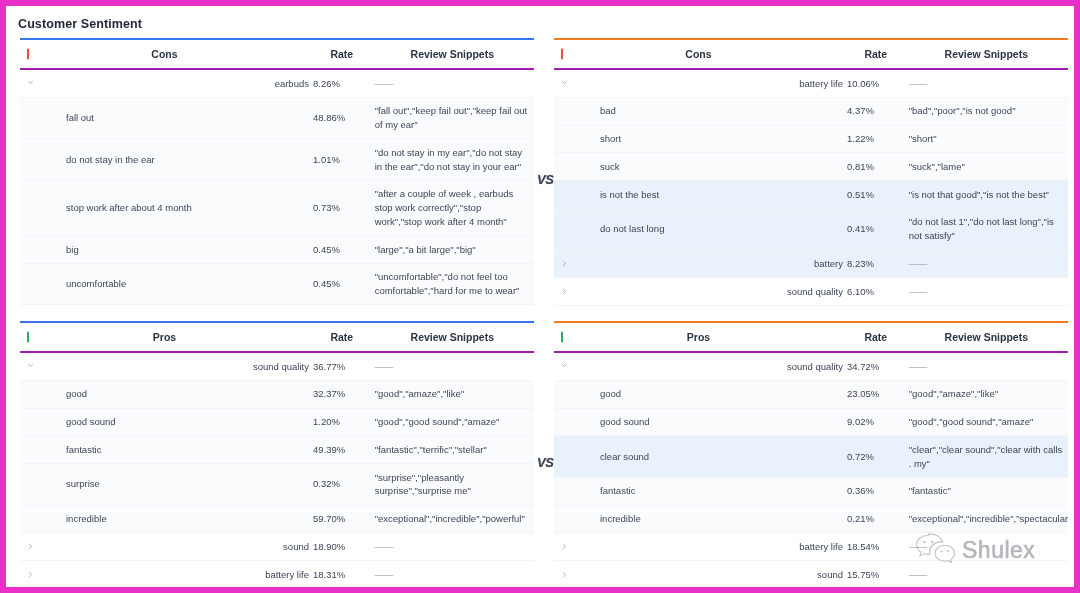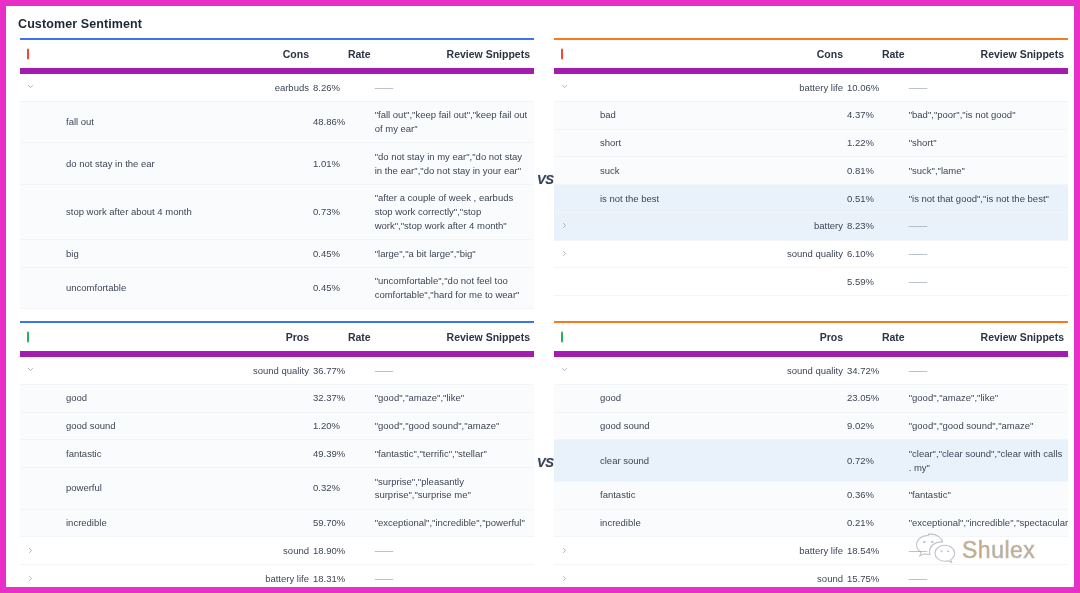--- a/index.html
+++ b/index.html
@@ -66,26 +66,26 @@
     width: 100%;
     border-collapse: collapse;
     table-layout: fixed;
   }
 
   table.sent col.c-name { width: 57%; }
   table.sent col.c-rate { width: 12%; }
   table.sent col.c-snip { width: 31%; }
 
   table.sent thead th {
-    text-align: right;
+    text-align: center;
     font-size: 10.5px;
     font-weight: 700;
     color: #2b3445;
     padding: 8px 4px 8px 0;
-    border-bottom: 6px solid #a21caf;
+    border-bottom: 2px solid #a21caf;
     vertical-align: middle;
     white-space: nowrap;
     margin-left: 31px;
   }
 
   th.th-name { padding-left: 14px; position: relative; }
   th.th-name .accent {
     position: absolute;
     left: 7px;
     top: 50%;
@@ -146,21 +146,21 @@
     left: 908px;
     top: 527px;
     display: flex;
     align-items: center;
     gap: 6px;
     opacity: .55;
     pointer-events: none;
   }
   #watermark .wm-text {
     font-size: 23px;
-    color: #a16207;
+    color: #737373;
     font-weight: 400;
     letter-spacing: .5px;
     -webkit-text-stroke: .7px #8d93a0;
     text-shadow: 0 0 0 #8d93a0;
   }
 </style>
 </head>
 <body>
 
 <div id="frame">
@@ -264,20 +264,25 @@
             <tr class="lvl1">
               <td class="td-name"><span>suck</span></td>
               <td class="td-rate">0.81%</td>
               <td class="td-snip">"suck","lame"</td>
             </tr>
             <tr class="lvl1 hl">
               <td class="td-name"><span>is not the best</span></td>
               <td class="td-rate">0.51%</td>
               <td class="td-snip">"is not that good","is not the best"</td>
             </tr>
+            <tr class="lvl1 hl">
+              <td class="td-name"><span>do not last long</span></td>
+              <td class="td-rate">0.41%</td>
+              <td class="td-snip">"do not last 1","do not last long","is not satisfy"</td>
+            </tr>
             <tr class="lvl0 hl">
               <td class="td-name"><span class="chev">
                   <svg viewBox="0 0 10 10">
                     <path d="M3.5 2 L6.5 5 L3.5 8" fill="none" stroke="currentColor" stroke-width="1.2" stroke-linecap="round" stroke-linejoin="round"></path>
                   </svg>
                 </span><span>battery</span></td>
               <td class="td-rate">8.23%</td>
               <td class="td-snip dash">——</td>
             </tr>
             <tr class="lvl0">
@@ -331,21 +336,21 @@
               <td class="td-name"><span>good sound</span></td>
               <td class="td-rate">1.20%</td>
               <td class="td-snip">"good","good sound","amaze"</td>
             </tr>
             <tr class="lvl1">
               <td class="td-name"><span>fantastic</span></td>
               <td class="td-rate">49.39%</td>
               <td class="td-snip">"fantastic","terrific","stellar"</td>
             </tr>
             <tr class="lvl1">
-              <td class="td-name"><span>powerful</span></td>
+              <td class="td-name"><span>surprise</span></td>
               <td class="td-rate">0.32%</td>
               <td class="td-snip">"surprise","pleasantly surprise","surprise me"</td>
             </tr>
             <tr class="lvl1">
               <td class="td-name"><span>incredible</span></td>
               <td class="td-rate">59.70%</td>
               <td class="td-snip">"exceptional","incredible","powerful"</td>
             </tr>
             <tr class="lvl0">
               <td class="td-name"><span class="chev">

